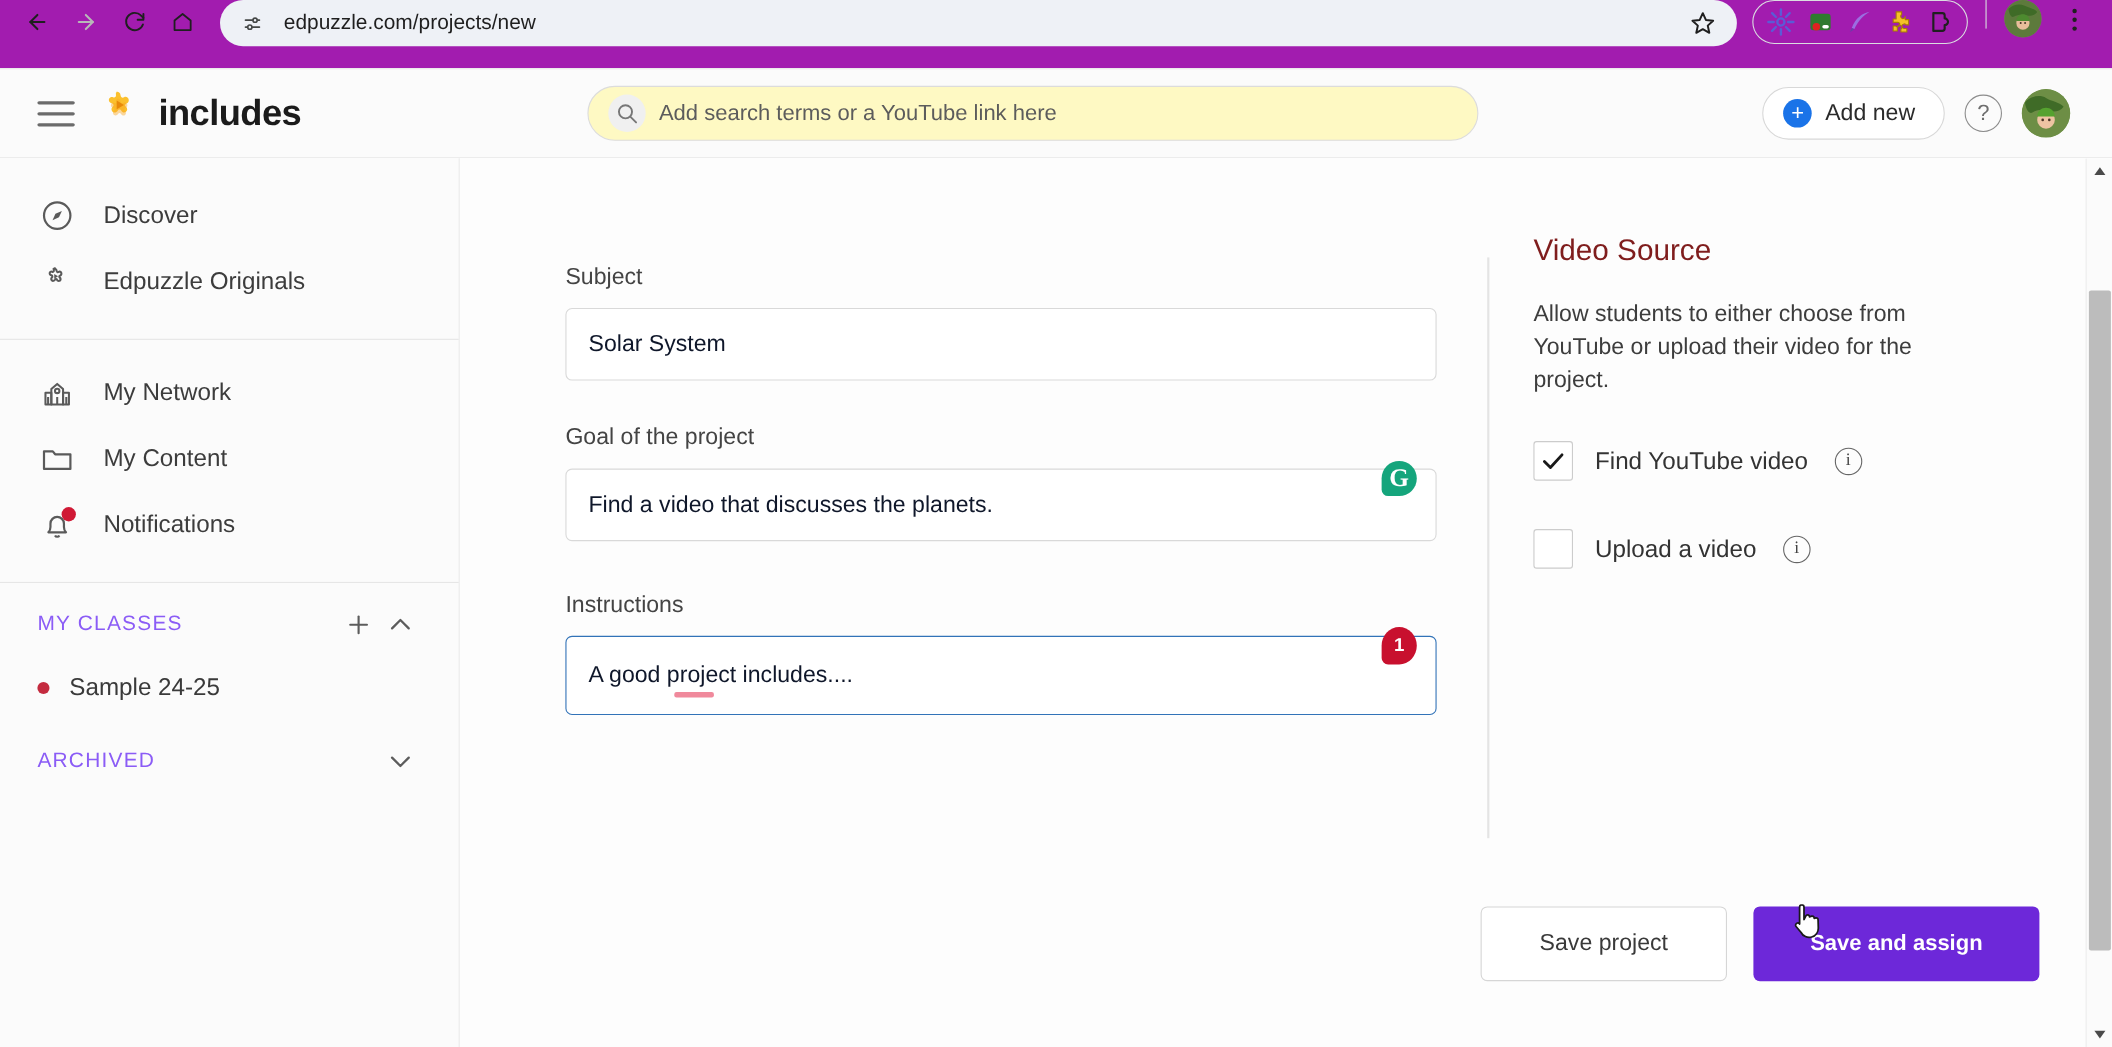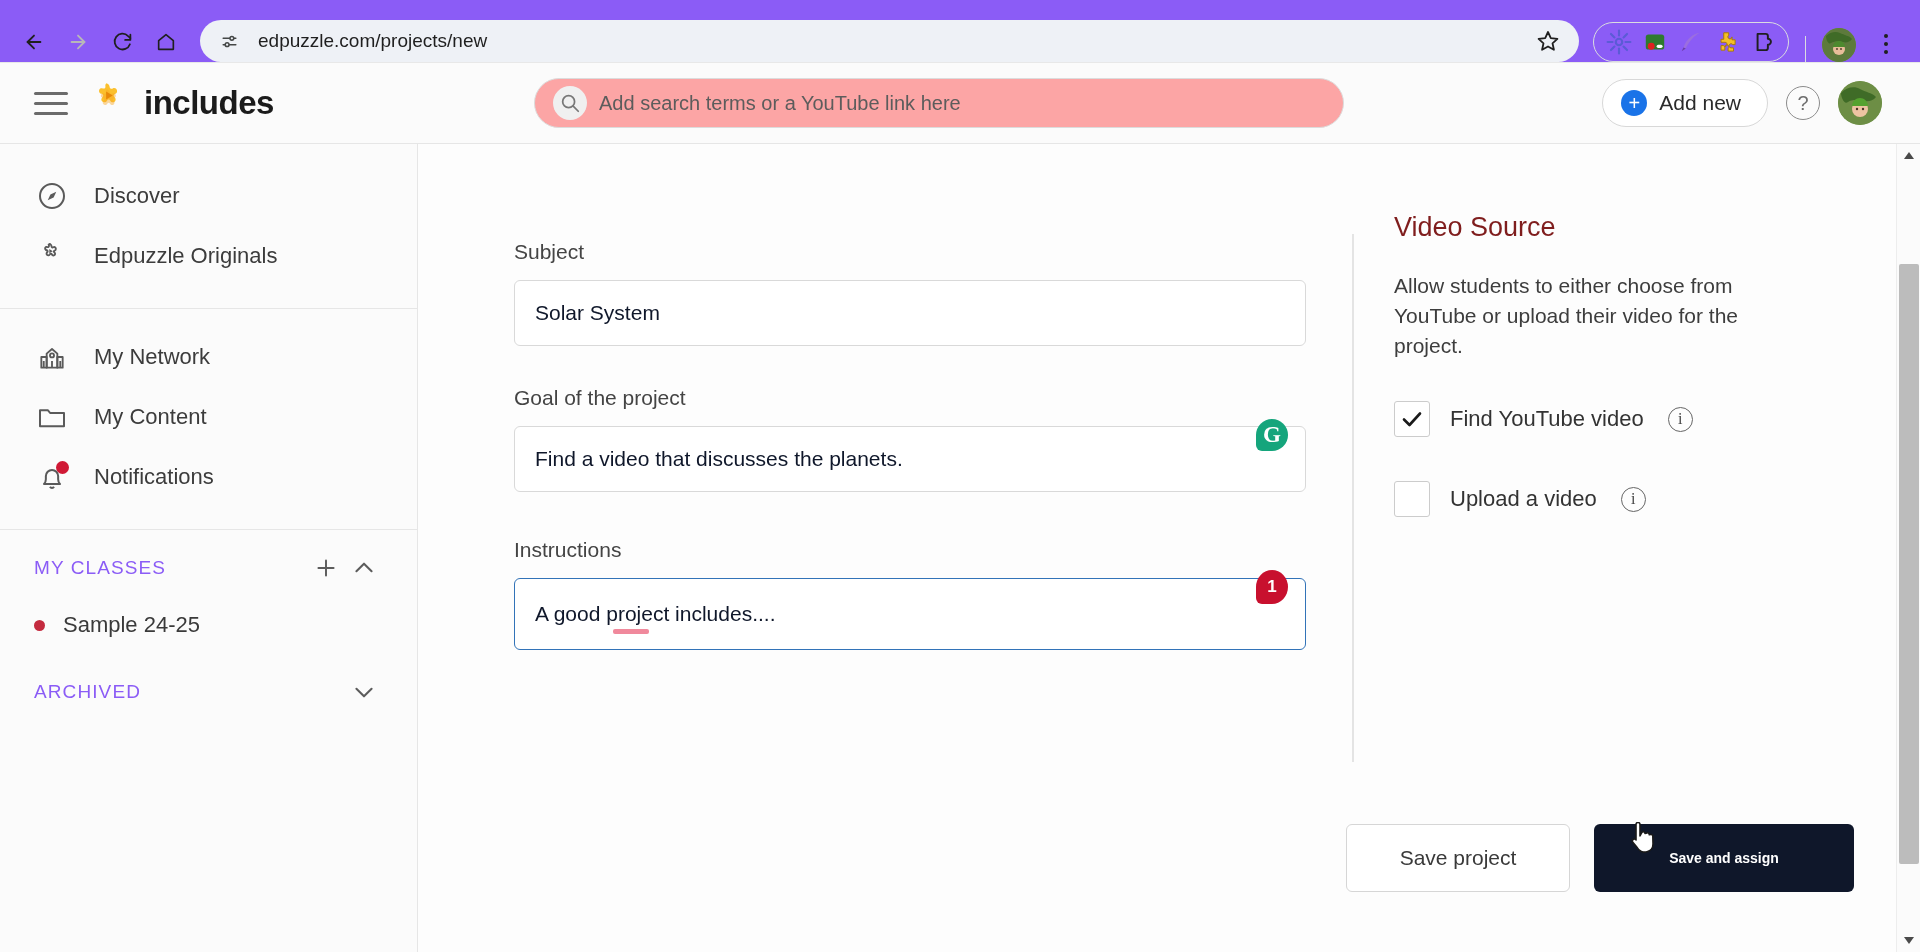--- a/index.html
+++ b/index.html
@@ -6,23 +6,23 @@
   html, body {
     width: 1920px; height: 952px;
     font-family: "Liberation Sans", sans-serif;
     background: #ffffff;
     overflow: hidden;
   }
 
   
   .browser-bar {
     height: 62px;
-    background: #8b5cf6;
-    display: flex;
-    align-items: flex-end;
+    background: #a21caf;
+    display: flex;
+    align-items: flex-start;
     padding: 0 14px;
     gap: 4px;
     position: relative;
   }
   .nav-btn {
     width: 40px; height: 40px;
     display: flex; align-items: center; justify-content: center;
     border-radius: 50%;
     color: #1f1f1f;
     flex: 0 0 auto;
@@ -144,21 +144,21 @@
   .search-wrap {
     position: absolute;
     left: 534px;
     width: 810px;
     height: 50px;
   }
   .search-box {
     width: 100%; height: 50px;
     border: 1px solid #dcdcdc;
     border-radius: 25px;
-    background: #fca5a5;
+    background: #fef9c3;
     display: flex;
     align-items: center;
     padding-left: 18px;
   }
   .search-icon-circle {
     width: 34px; height: 34px;
     border-radius: 50%;
     background: #f0f0f0;
     display: flex; align-items: center; justify-content: center;
     flex: 0 0 auto;
@@ -454,22 +454,22 @@
     background: #fff;
     font-size: 21px;
     color: #3a3a3a;
     font-family: "Liberation Sans", sans-serif;
     cursor: pointer;
   }
   .btn-primary {
     width: 260px; height: 68px;
     border: none;
     border-radius: 6px;
-    background: #0f172a;
-    font-size: 14px;
+    background: #6d28d9;
+    font-size: 20px;
     color: #ffffff;
     font-family: "Liberation Sans", sans-serif;
     font-weight: bold;
     cursor: pointer;
     position: relative;
   }
 
   
   .hand-cursor {
     position: absolute;

